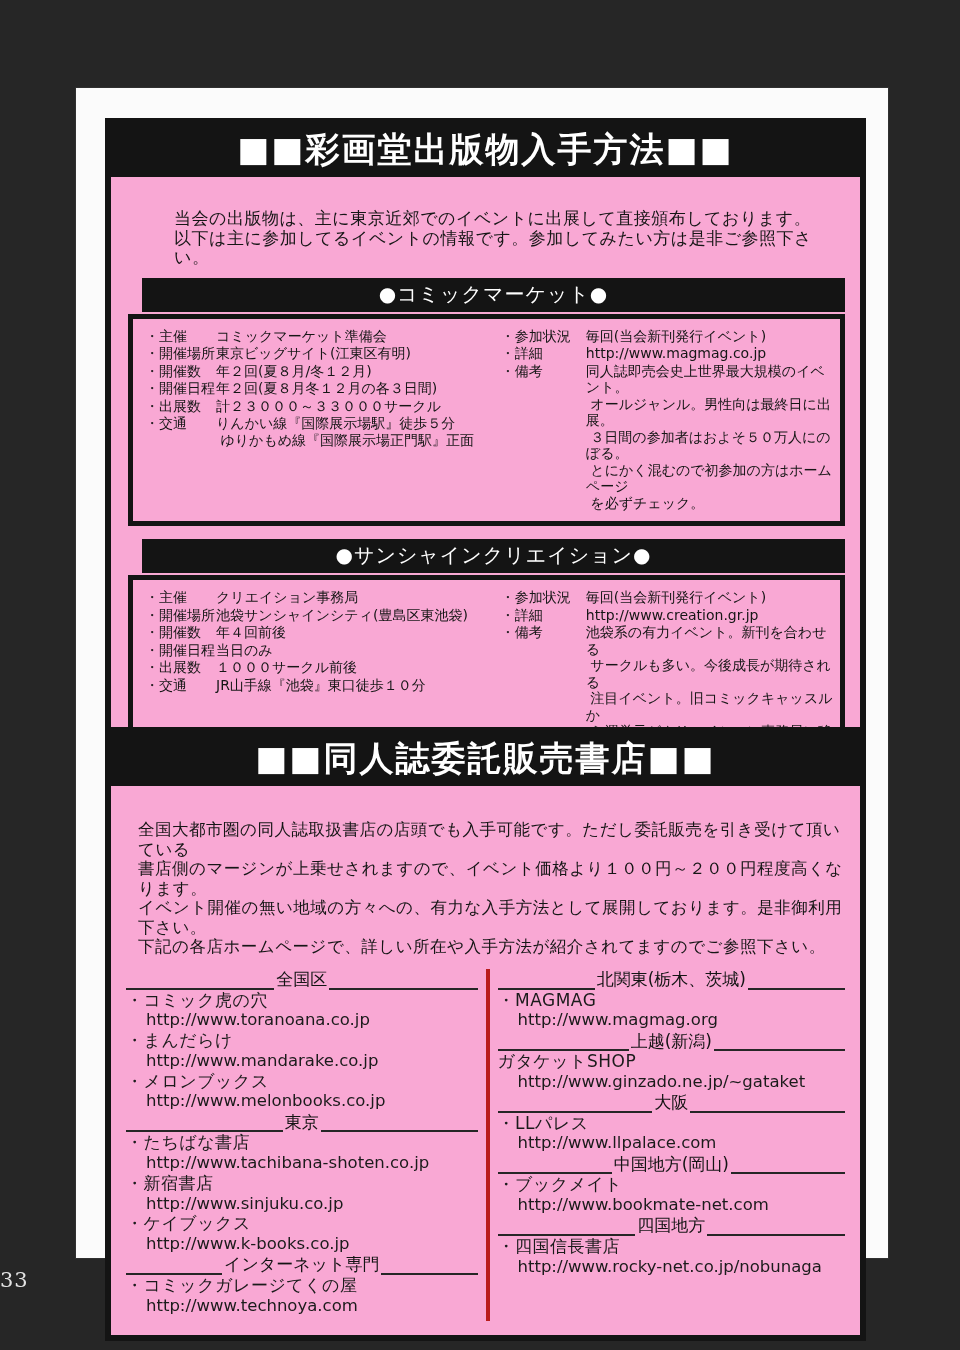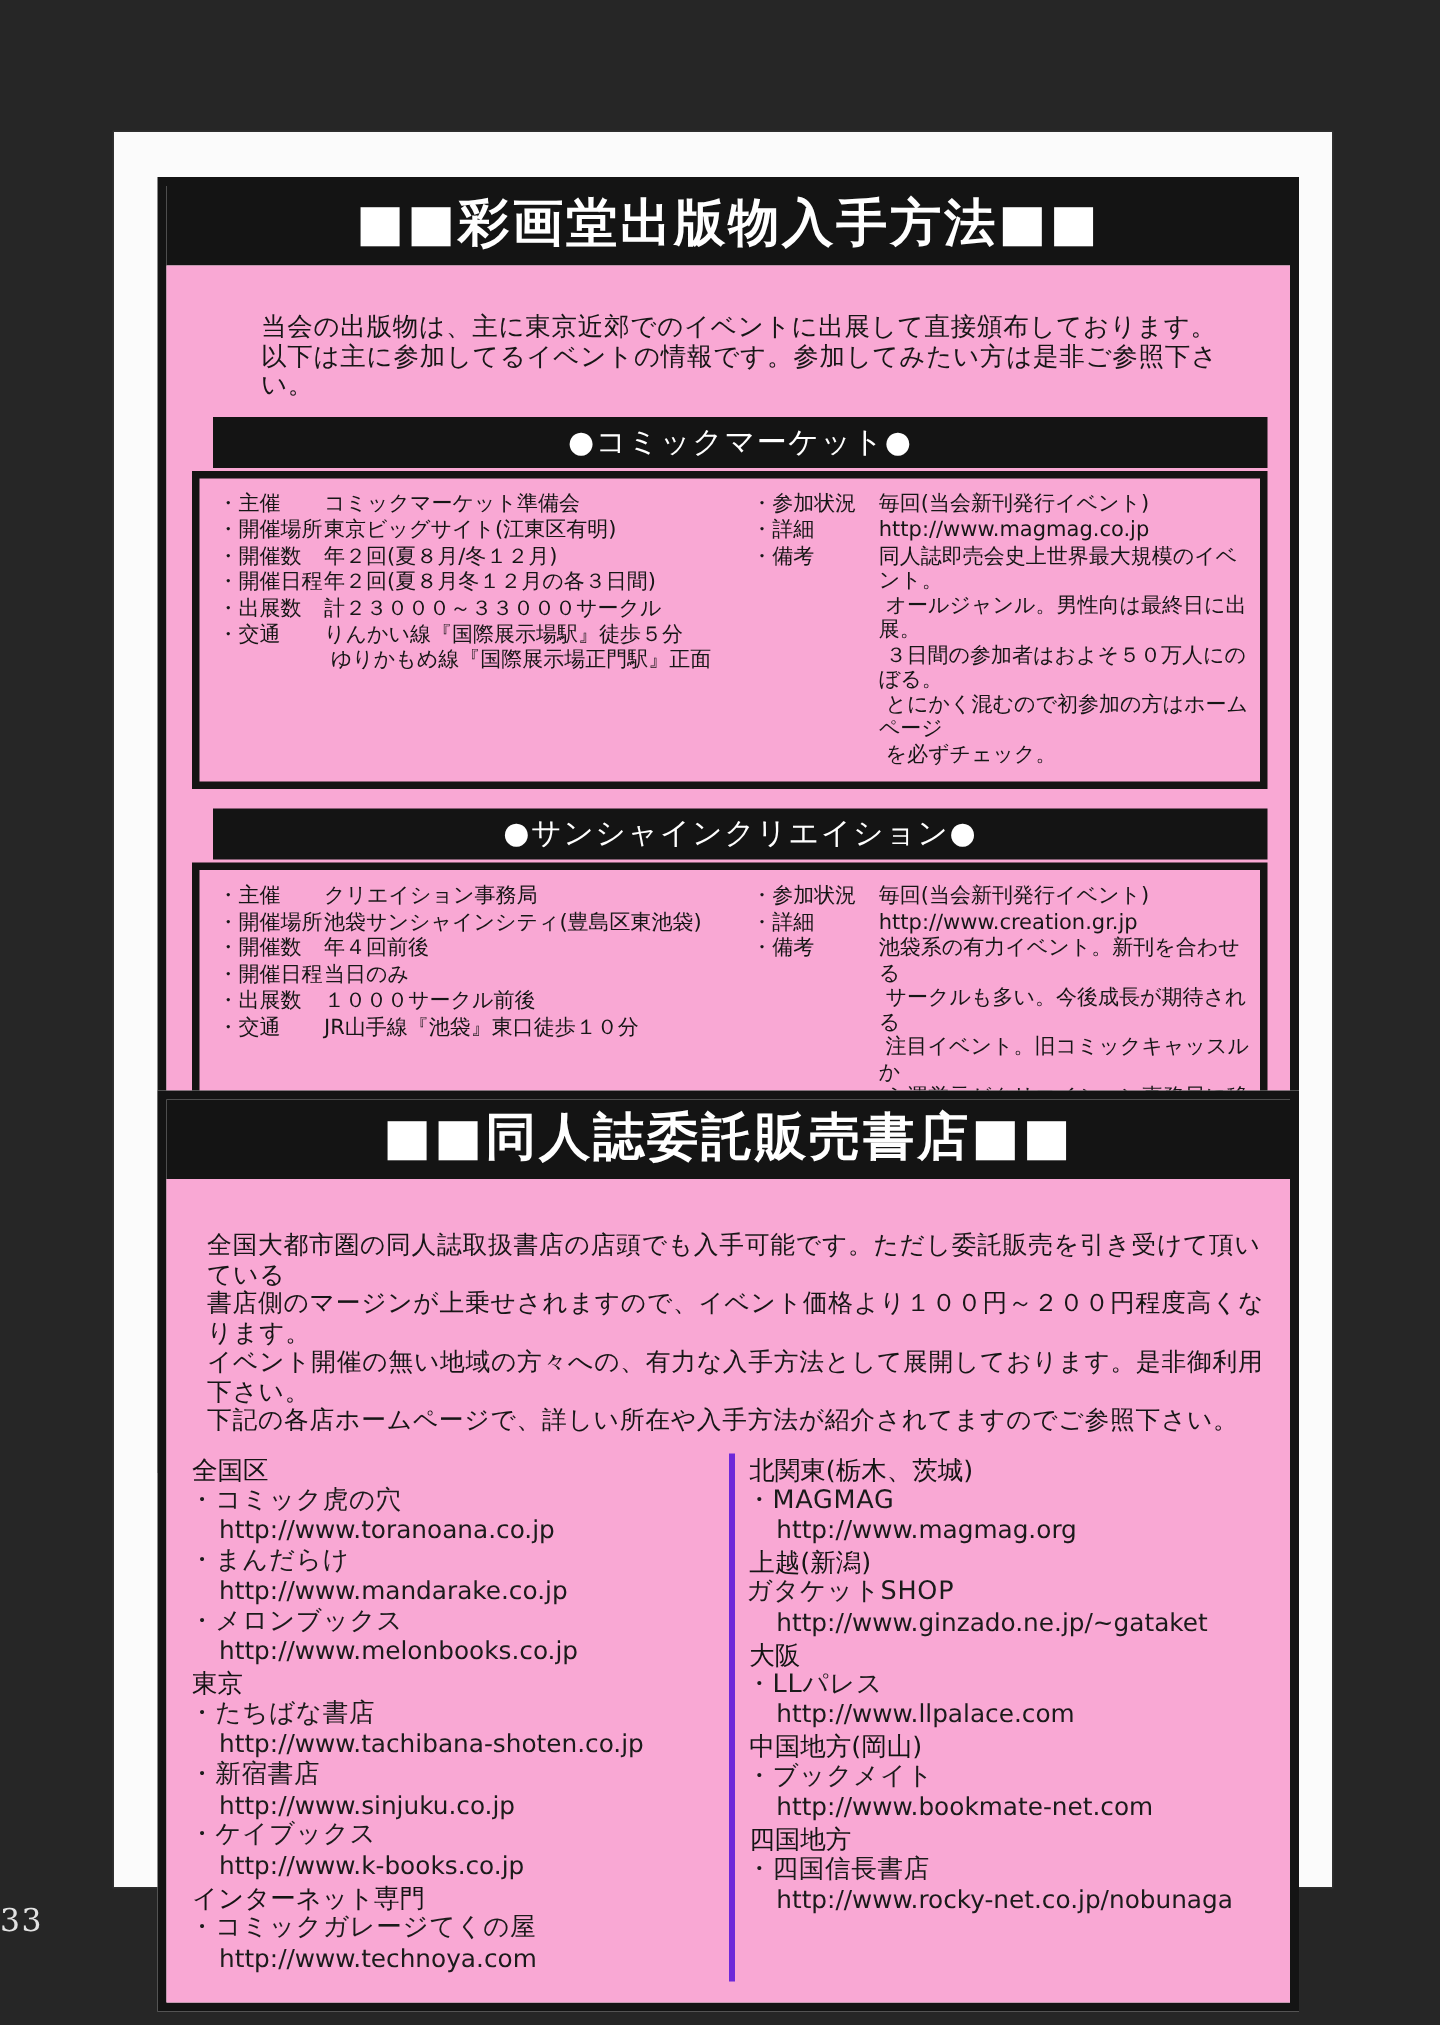--- a/index.html
+++ b/index.html
@@ -67,28 +67,27 @@
   .ecol-right { width:48.5%; }
   .erow { display:flex; margin:1px 0; }
   .erow .lbl { flex:none; }
   .ecol-left  .lbl { width:71px; }
   .ecol-right .lbl { width:85px; }
   .erow .val { flex:1; white-space:pre-wrap; }
 
   .columns { display:flex; margin:10px 0 4px; }
   .col { width:50%; }
   .col-left  { padding:0 8px 6px 2px; }
-  .col-right { border-left:4px solid #6d28d9; padding:0 2px 6px 8px; }
+  .col-right { border-left:4px solid #b91c1c; padding:0 2px 6px 8px; }
 
   .region-divider {
-    display:flex; align-items:flex-start;
+    display:flex; align-items:flex-end;
     font-size:17px; line-height:1.2;
     height:21px;
     color:#141414;
-    flex-direction:column;
   }
   .rline { flex:1; height:0; border-top:2px solid #262626; }
   .rlabel { padding:0 2px; white-space:nowrap; }
 
   .shop-name { font-size:17px; line-height:1.22; letter-spacing:0.5px; }
   .shop-url  { font-size:16.5px; line-height:1.2; margin-left:20px; white-space:nowrap; }
 
   .page-number {
     position:absolute; left:0; top:1268px; width:960px;
     color:#e2e2e2;

